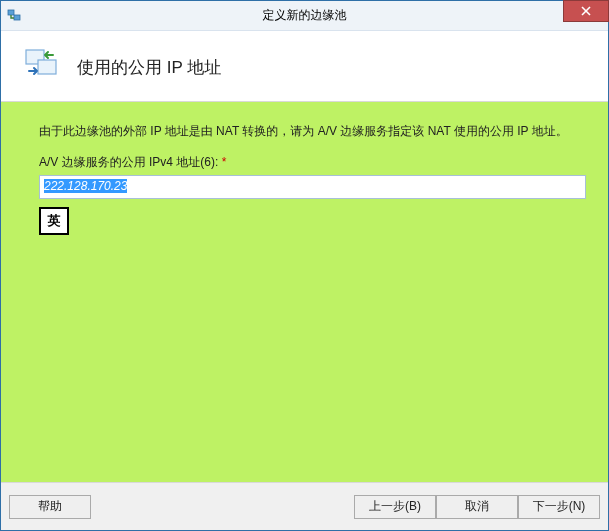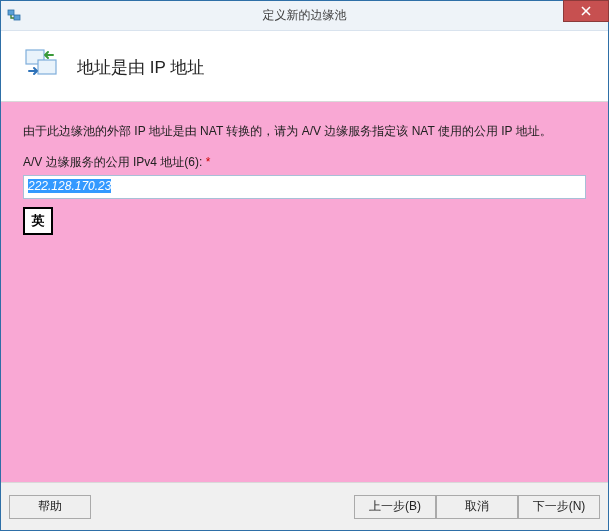--- a/index.html
+++ b/index.html
@@ -28,21 +28,21 @@
   }
   .titlebar-icon {
     width: 16px; height: 16px;
     margin-left: 6px;
     display: flex; align-items: center; justify-content: center;
   }
   .titlebar-title {
     position: absolute;
     left: 0; right: 0;
     text-align: center;
-    color: #404040;
+    color: #000000;
     font-size: 12px;
     pointer-events: none;
   }
   .close-btn {
     position: absolute;
     top: -1px; right: -1px;
     width: 46px; height: 22px;
     background: #c75050;
     border: 1px solid #8b3a3a;
     display: flex; align-items: center; justify-content: center;
@@ -63,22 +63,22 @@
     position: relative;
   }
   .header-title {
     font-size: 17px;
     color: #222;
     font-weight: 400;
   }
 
   .content {
     flex: 1;
-    background: #f9a8d4;
-    padding: 20px 22px 10px 22px;
+    background: #bef264;
+    padding: 20px 22px 10px 38px;
     position: relative;
   }
   .desc {
     color: #222;
     font-size: 12px;
     line-height: 1.5;
     margin-bottom: 14px;
   }
   .field-label {
     font-size: 12px;
@@ -160,21 +160,21 @@
 
   <div class="header-strip">
     <div class="header-icon">
       <svg width="40" height="36" viewBox="0 0 40 36">
         <rect x="3" y="1" width="18" height="14" fill="#e9f3fb" stroke="#7faedb" stroke-width="1.2"></rect>
         <rect x="15" y="11" width="18" height="14" fill="#e9f3fb" stroke="#7faedb" stroke-width="1.2"></rect>
         <path d="M6 22 L14 22 L11 19 M14 22 L11 25" stroke="#2e72b8" stroke-width="2" fill="none" stroke-linecap="round" stroke-linejoin="round"></path>
         <path d="M30 6 L22 6 L25 3 M22 6 L25 9" stroke="#3a9a3a" stroke-width="2" fill="none" stroke-linecap="round" stroke-linejoin="round"></path>
       </svg>
     </div>
-    <div class="header-title">地址是由 IP 地址</div>
+    <div class="header-title">使用的公用 IP 地址</div>
   </div>
 
   <div class="content">
     <div class="desc">由于此边缘池的外部 IP 地址是由 NAT 转换的，请为 A/V 边缘服务指定该 NAT 使用的公用 IP 地址。</div>
 
     <div class="field-label">
       <span>A/V 边缘服务的公用 IPv4 地址(6):</span>
       <span class="req">*</span>
     </div>
 

